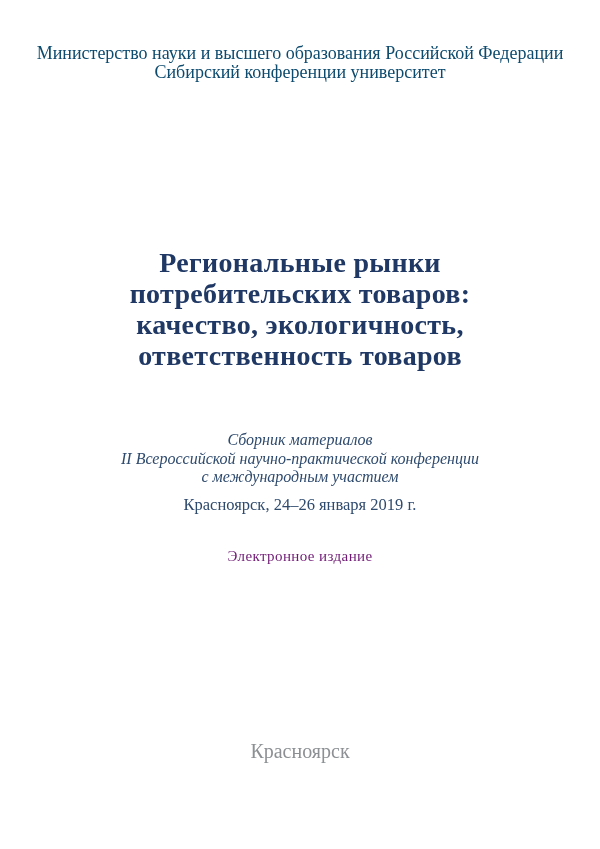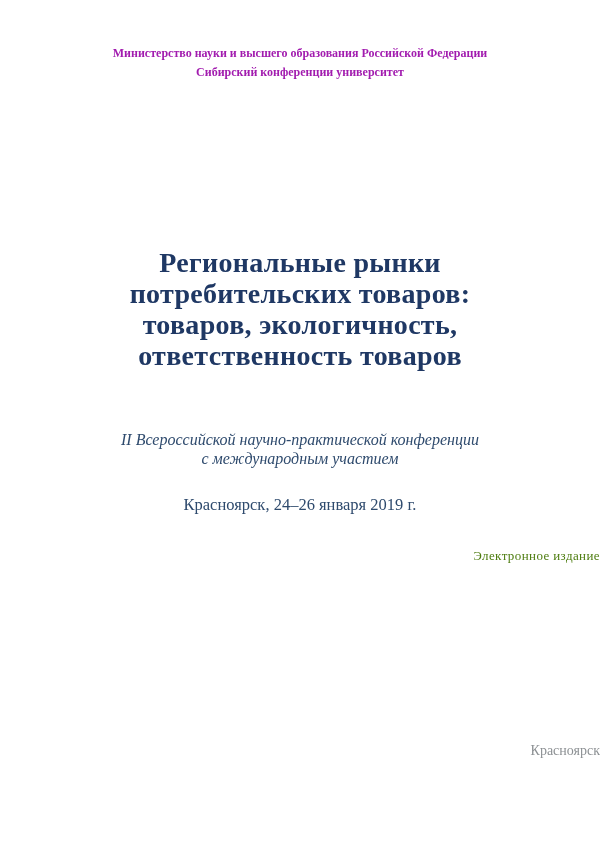--- a/index.html
+++ b/index.html
@@ -17,24 +17,23 @@
     font-family: "Liberation Serif", "DejaVu Serif", serif;
   }
   .centered-block {
     position: absolute;
     left: 0;
     right: 0;
     text-align: center;
   }
   .header-block {
     top: 44px;
-    font-size: 12px;
+    font-size: 18px;
     line-height: 19px;
-    color: #a21caf;
-    font-weight: bold;
+    color: #0c4a6e;
   }
   .title-block {
     top: 247px;
     font-size: 28px;
     line-height: 31px;
     font-weight: bold;
     color: #1f3864;
     letter-spacing: 0.3px;
   }
   .subtitle-block {
@@ -45,53 +44,52 @@
     color: #2e4a6d;
   }
   .date-block {
     top: 495px;
     font-size: 16.5px;
     line-height: 19px;
     color: #2e4a6d;
   }
   .edition-block {
     top: 547px;
-    font-size: 13px;
+    font-size: 15px;
     line-height: 18px;
     letter-spacing: 0.4px;
-    color: #4d7c0f;
-    text-align: right;
+    color: #701a75;
   }
   .imprint-block {
     top: 744px;
-    font-size: 14px;
+    font-size: 20px;
     line-height: 14.5px;
     color: #8c9093;
-    text-align: right;
   }
   .line { display: block; }
 </style>
 </head>
 <body>
 
 <div class="page">
 
   <div class="centered-block header-block">
     <span class="line">Министерство науки и высшего образования Российской Федерации</span>
     <span class="line">Сибирский конференции университет</span>
   </div>
 
   <div class="centered-block title-block">
     <span class="line">Региональные рынки</span>
     <span class="line">потребительских товаров:</span>
-    <span class="line">товаров, экологичность,</span>
+    <span class="line">качество, экологичность,</span>
     <span class="line">ответственность товаров</span>
   </div>
 
   <div class="centered-block subtitle-block">
+    <span class="line">Сборник материалов</span>
     <span class="line">II Всероссийской научно-практической конференции</span>
     <span class="line">с международным участием</span>
   </div>
 
   <div class="centered-block date-block">
     <span class="line">Красноярск, 24–26 января 2019 г.</span>
   </div>
 
   <div class="centered-block edition-block">
     <span class="line">Электронное издание</span>

